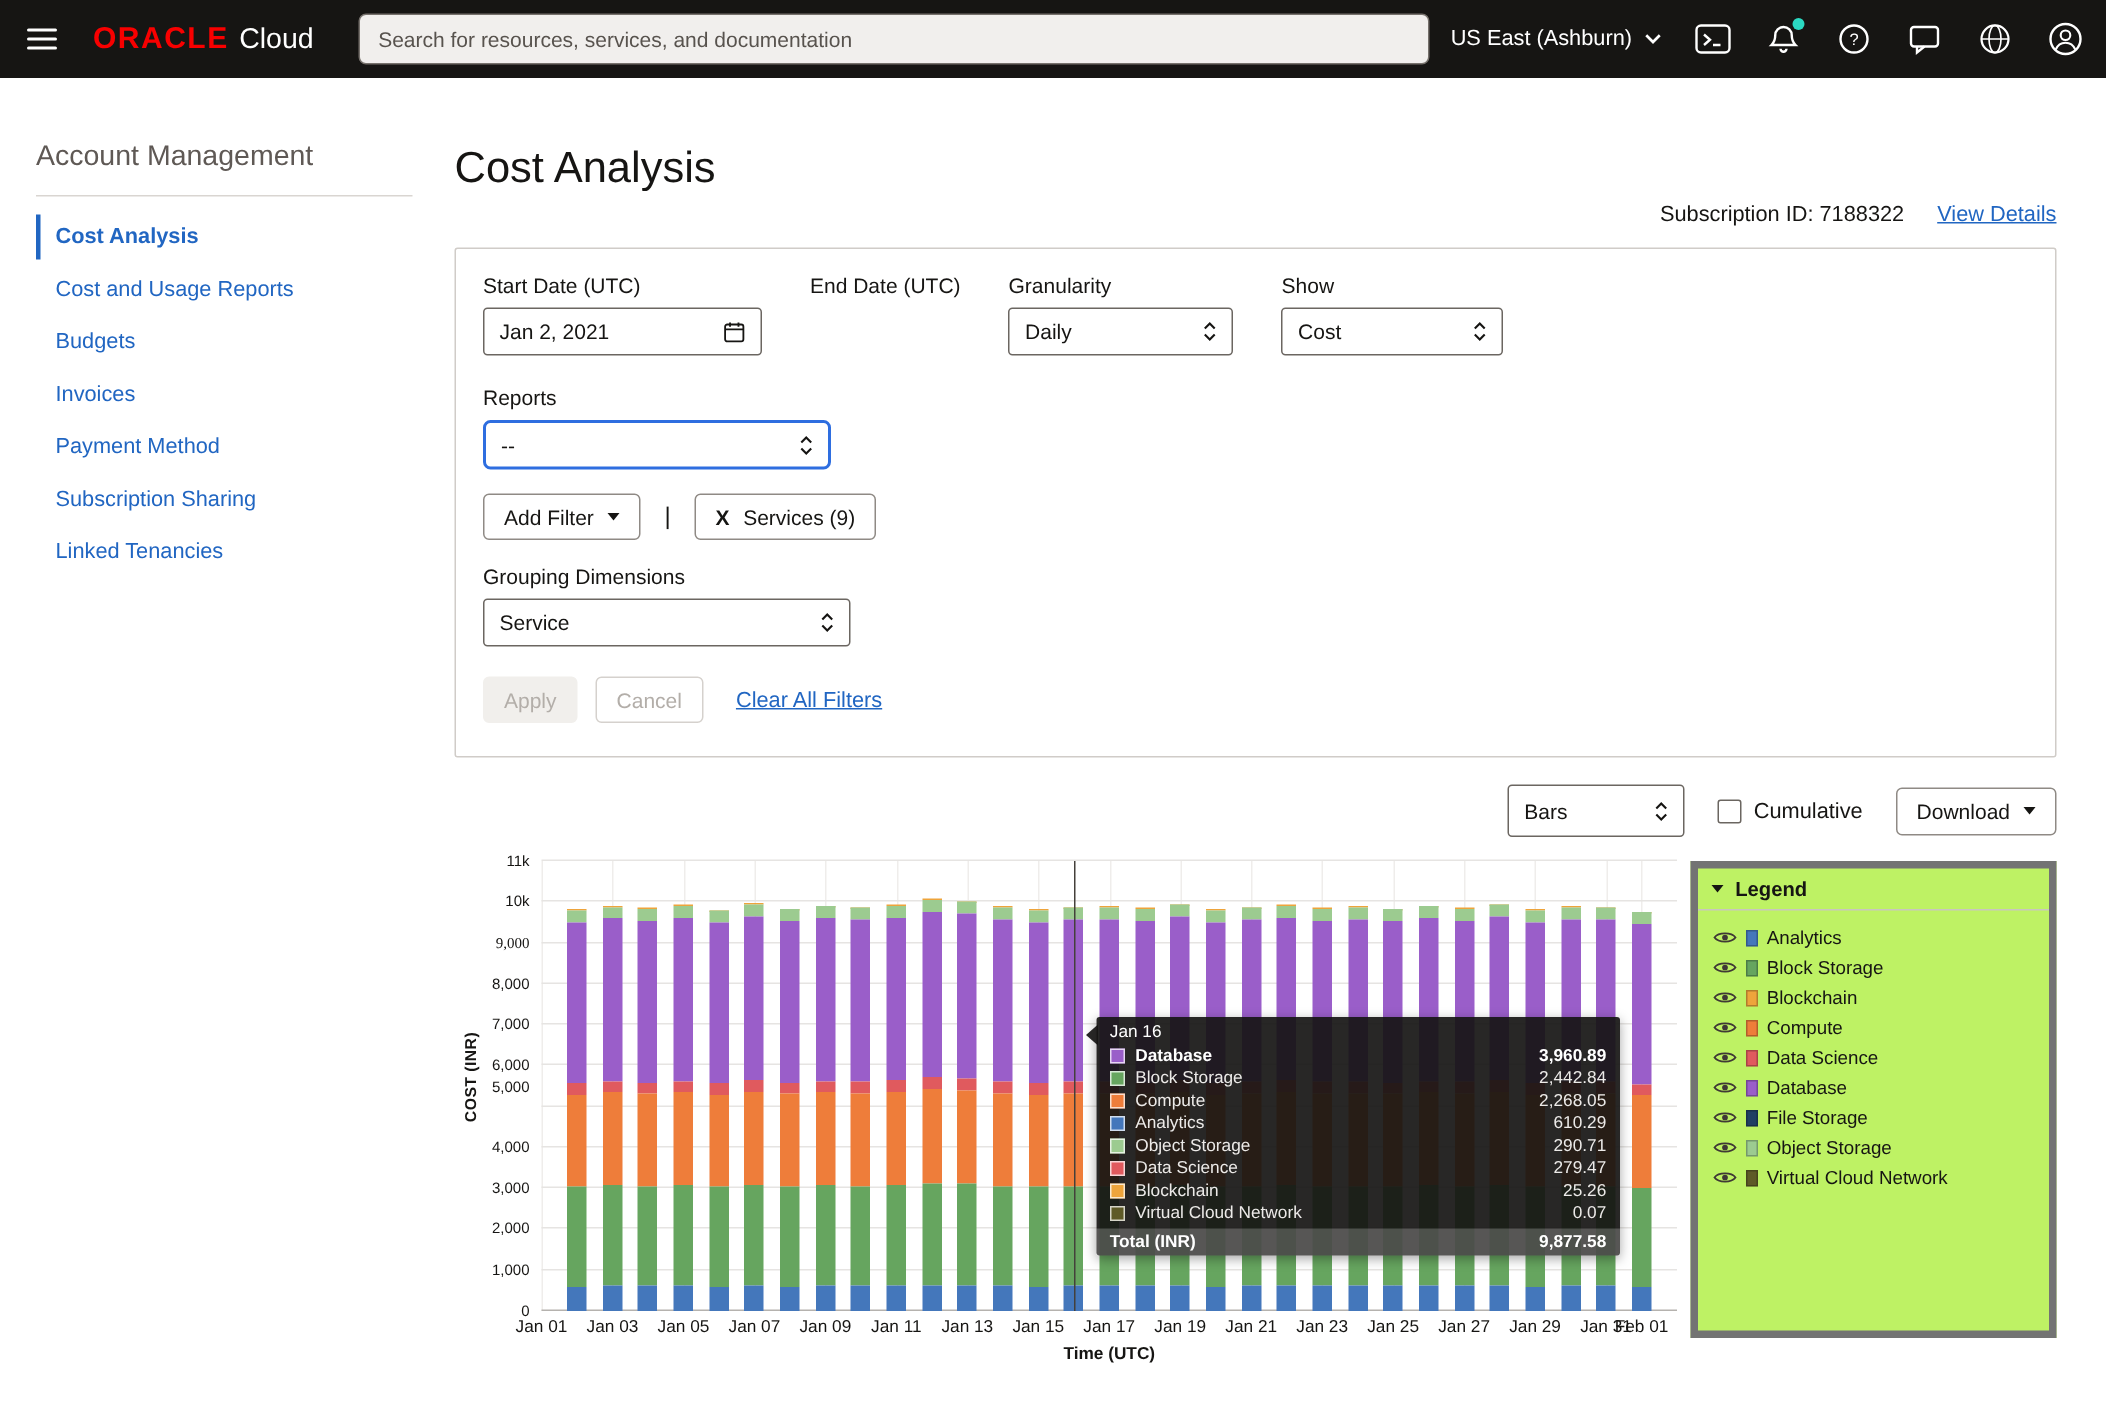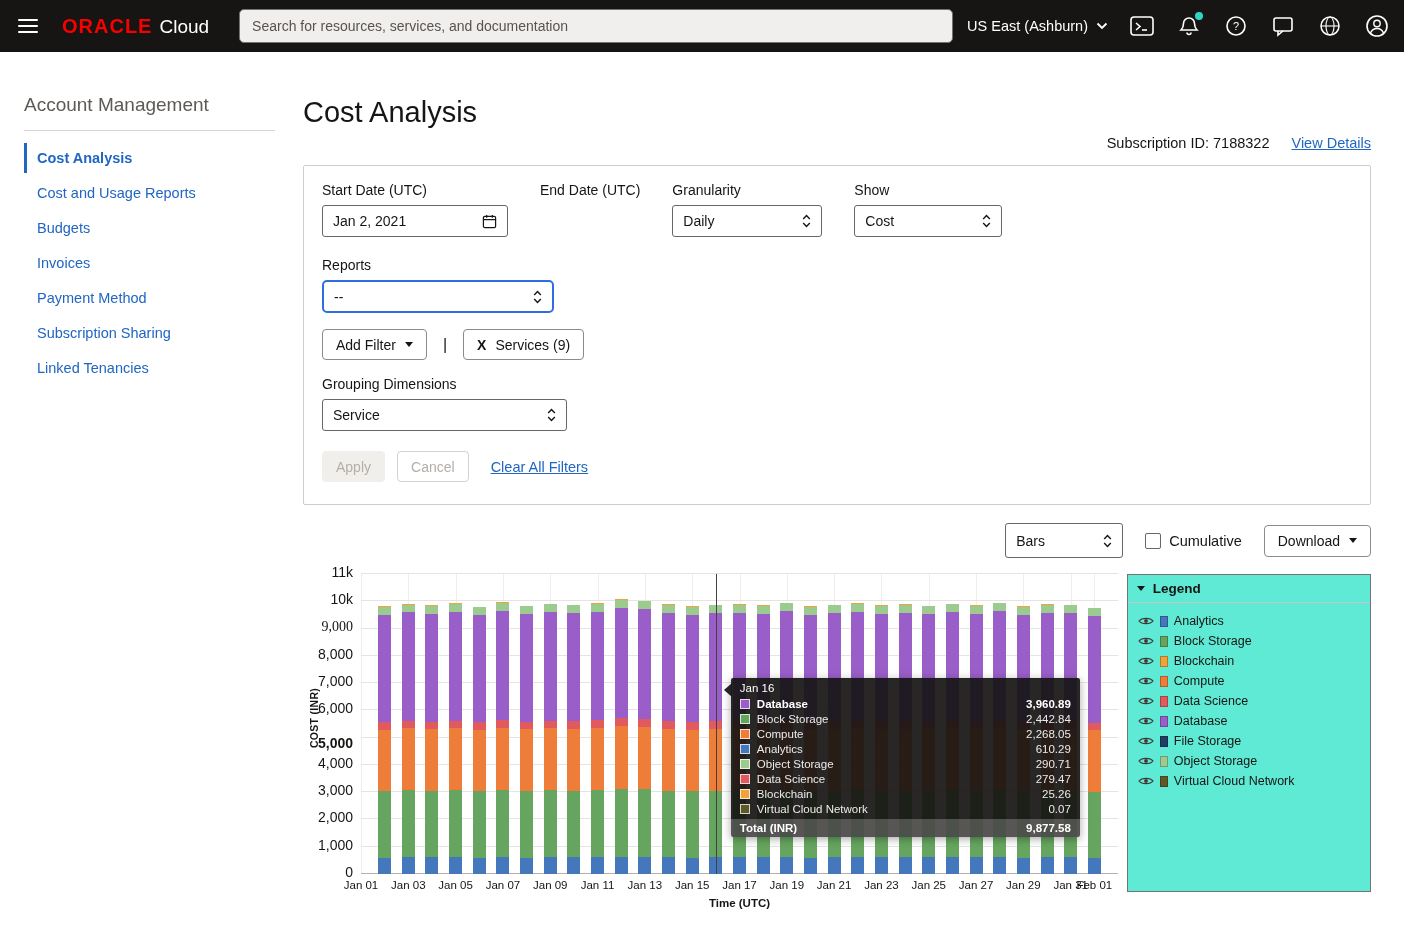--- a/index.html
+++ b/index.html
@@ -60,21 +60,21 @@
   .info-icon{width:17px;height:17px;border:1.4px solid #5f5955;border-radius:50%;display:inline-flex;align-items:center;justify-content:center;font-size:11px;font-style:italic;font-family:"Liberation Serif",serif;margin-left:4px;color:#5f5955}
   .sum-controls{margin-left:auto;display:flex;align-items:center;gap:22px}
   .chk-wrap{display:flex;align-items:center;gap:8px;font-size:14.5px}
   .checkbox{width:16px;height:16px;border:1px solid #6b6661;border-radius:2px;background:#fff;cursor:pointer}
 
   
   .chart-section{display:flex;margin-top:16px;gap:14px}
   .chart-area{position:relative;width:816px;height:338px}
   .ylab{position:absolute;left:-24px;top:138px;width:70px;text-align:center;transform:rotate(-90deg);font-size:10.5px;font-weight:700;letter-spacing:.3px}
   .yticks{position:absolute;left:12px;top:0;width:42px;height:300px}
-  .ytick{position:absolute;right:4px;font-size:14px;white-space:nowrap}
+  .ytick{position:absolute;right:4px;font-size:10px;white-space:nowrap}
   .plot{position:absolute;left:58px;top:0;width:757px;height:300px;background:#fff}
   .hgrid{position:absolute;left:0;right:0;height:1px;background:#e6e4e2}
   .hgrid.zero{background:#b5b2ae}
   .vgrid{position:absolute;top:0;bottom:0;width:1px;background:#efedeb}
   .bar{position:absolute;bottom:0;width:13px;display:flex;flex-direction:column-reverse}
   .seg{width:100%}
   .hoverline{position:absolute;top:0;bottom:0;width:1px;background:#44403b;z-index:3}
   .xticks{position:absolute;left:58px;top:305px;width:757px;height:14px}
   .xtick{position:absolute;transform:translateX(-50%);font-size:11.5px;white-space:nowrap}
   .xlabel{position:absolute;left:58px;top:323px;width:757px;text-align:center;font-size:11.5px;font-weight:700}
@@ -83,21 +83,21 @@
   .tooltip{position:absolute;width:349px;background:rgba(22,21,19,.92);color:#fff;z-index:5;border-radius:2px;box-shadow:0 2px 8px rgba(0,0,0,.35);top:104px}
   .tt-arrow{position:absolute;left:-7px;top:5px;width:0;height:0;border-top:7px solid transparent;border-bottom:7px solid transparent;border-right:8px solid rgba(22,21,19,.92)}
   .tt-title{font-size:11.5px;padding:4px 9px 2px}
   .tt-row{display:flex;align-items:center;gap:7px;padding:1.5px 9px;font-size:11.5px;color:#eceae8}
   .tt-row.bold{font-weight:700;color:#fff}
   .tt-swatch{width:10px;height:10px;border:1px solid rgba(255,255,255,.75);flex-shrink:0}
   .tt-label{flex:1}
   .tt-total{display:flex;justify-content:space-between;background:rgba(255,255,255,.22);font-size:11.5px;font-weight:700;padding:3px 9px;margin-top:3px}
 
   
-  .legend-box{width:246px;height:318px;border:1px solid #737373;background:#5eead4}
+  .legend-box{width:246px;height:318px;border:5px solid #737373;background:#bef264}
   .legend-head{display:flex;align-items:center;gap:8px;padding:6px 9px;border-bottom:1px solid #c9c5c0;font-size:13.5px;font-weight:700;cursor:pointer}
   .tri{width:0;height:0;border-left:4.5px solid transparent;border-right:4.5px solid transparent;border-top:5.5px solid #161513}
   .legend-items{padding:8px 10px}
   .legend-item{display:flex;align-items:center;gap:6px;height:20px;font-size:12.5px;cursor:pointer}
   .legend-item svg{flex-shrink:0}
   .l-swatch{width:8px;height:11px;border:1px solid rgba(0,0,0,.25);flex-shrink:0}
 </style>
 </head>
 <body>
 
@@ -291,21 +291,21 @@
 
     <div class="chart-section">
       <div class="chart-area">
         <div class="ylab">COST (INR)</div>
         <div class="yticks" id="yticks">
             <div class="ytick" style="bottom: -6px;">0</div>
             <div class="ytick" style="bottom: 21.2727px;">1,000</div>
             <div class="ytick" style="bottom: 48.5455px;">2,000</div>
             <div class="ytick" style="bottom: 75.8182px;">3,000</div>
             <div class="ytick" style="bottom: 103.091px;">4,000</div>
-            <div class="ytick" style="bottom: 123px; font-weight: bold;">5,000</div>
+            <div class="ytick" style="bottom: 143px;">5,000</div>
             <div class="ytick" style="bottom: 157.636px;">6,000</div>
             <div class="ytick" style="bottom: 184.909px;">7,000</div>
             <div class="ytick" style="bottom: 212.182px;">8,000</div>
             <div class="ytick" style="bottom: 239.455px; font-family: Liberation Serif, serif;">9,000</div>
             <div class="ytick" style="bottom: 266.727px;">10k</div>
             <div class="ytick" style="bottom: 294px;">11k</div>
           </div>
         <div class="plot" id="plot">
             <div class="vgrid" style="left: 96.875%;"></div>
             <div class="vgrid" style="left: 93.75%;"></div>

